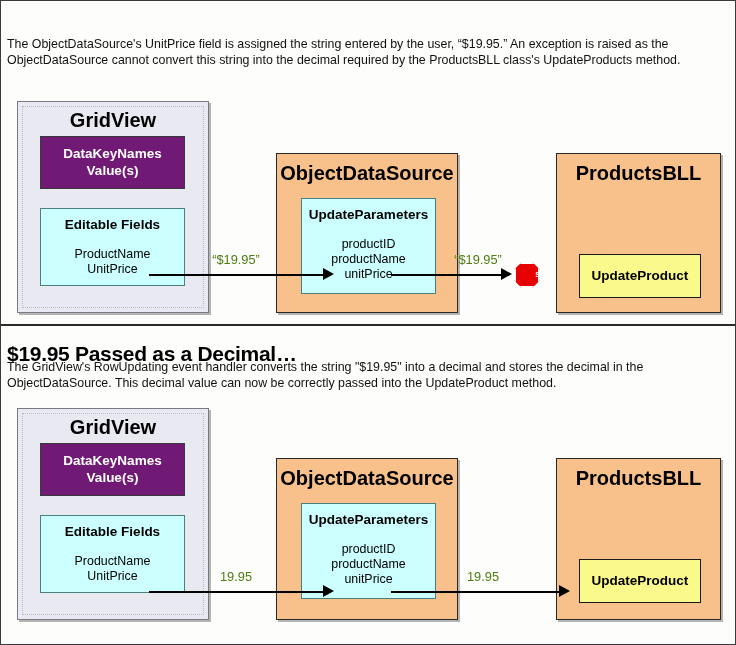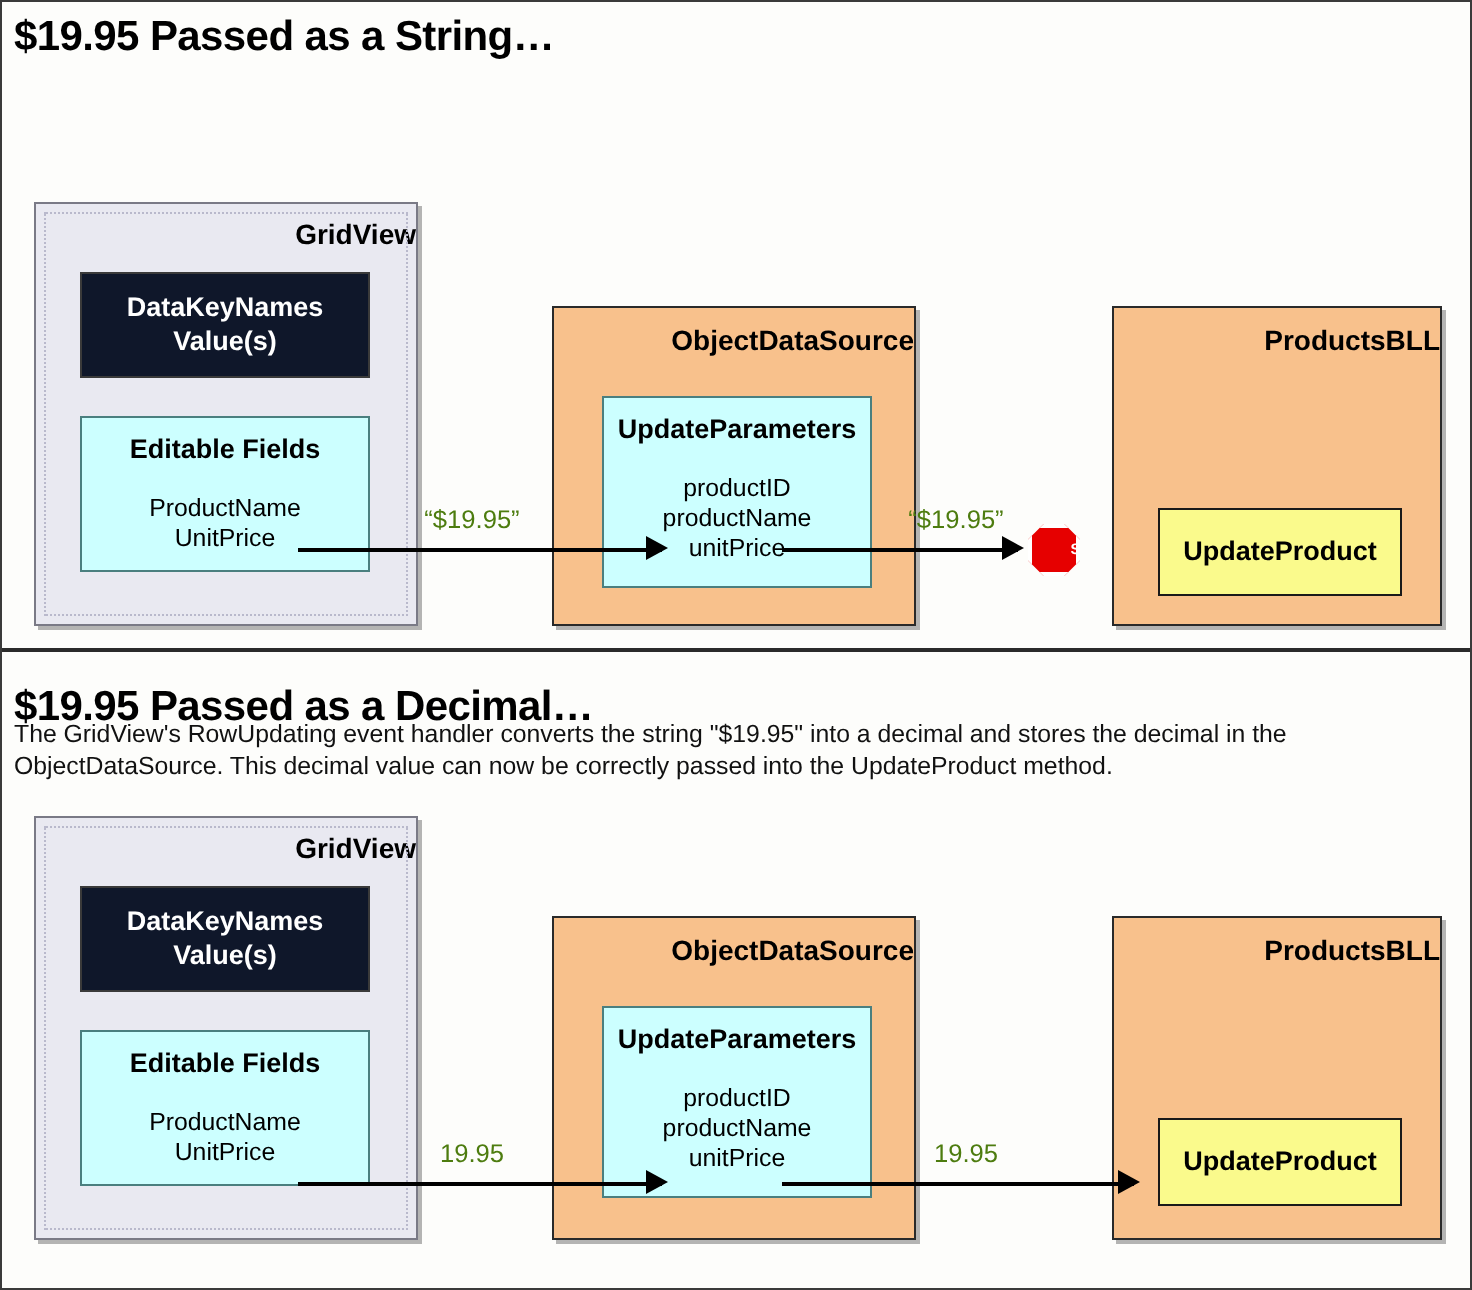--- a/index.html
+++ b/index.html
@@ -50,22 +50,22 @@
   .compbox {
     position: absolute;
     box-sizing: border-box;
     border: 1px solid #2a2a2a;
     box-shadow: 2px 2px 0 rgba(120,120,120,0.55);
   }
   .compbox > .comp-title {
     position: absolute;
     left: 0;
     right: 0;
-    text-align: right;
-    font-size: 14px;
+    text-align: center;
+    font-size: 20px;
     font-weight: bold;
     color: #000;
   }
   .gridview-box {
     background: #e9e9f1;
     border: 1px solid #7a7a86;
   }
   .gridview-box::after {
     content: "";
     position: absolute;
@@ -78,21 +78,21 @@
     border: 1px solid #2a2a2a;
   }
 
   
   .innerbox {
     position: absolute;
     box-sizing: border-box;
     border: 1px solid #3a6a6a;
   }
   .keys-box {
-    background: #0f172a;
+    background: #701a75;
     border: 1px solid #3a3a3a;
     color: #ffffff;
   }
   .keys-box .ib-title {
     font-size: 13.5px;
     font-weight: bold;
     line-height: 17px;
     text-align: center;
     color: #ffffff;
   }
@@ -167,22 +167,22 @@
     padding-left: 36px;
   }
 </style>
 </head>
 <body>
 
 <div class="page">
 
   <div class="section" id="section-1">
 
-    <div class="sec-title" style="top:6px;">$19.95 Passed as a String…</div>
-
+
+    <div class="sec-desc" style="top:36px;">The ObjectDataSource's UnitPrice field is assigned the string entered by the user, “$19.95.” An exception is raised as the ObjectDataSource cannot convert this string into the decimal required by the ProductsBLL class's UpdateProducts method.</div>
 
     <div class="compbox gridview-box" style="left:16px; top:100px; width:192px; height:212px;">
       <div class="comp-title" style="top:7px;">GridView</div>
 
       <div class="innerbox keys-box" style="left:22px; top:34px; width:145px; height:53px;">
         <div class="ib-title" style="position:absolute;left:0;right:0;top:8px;">DataKeyNames</div>
         <div class="ib-title" style="position:absolute;left:0;right:0;top:25px;">Value(s)</div>
       </div>
 
       <div class="innerbox cyan-box" style="left:22px; top:106px; width:145px; height:78px;">

